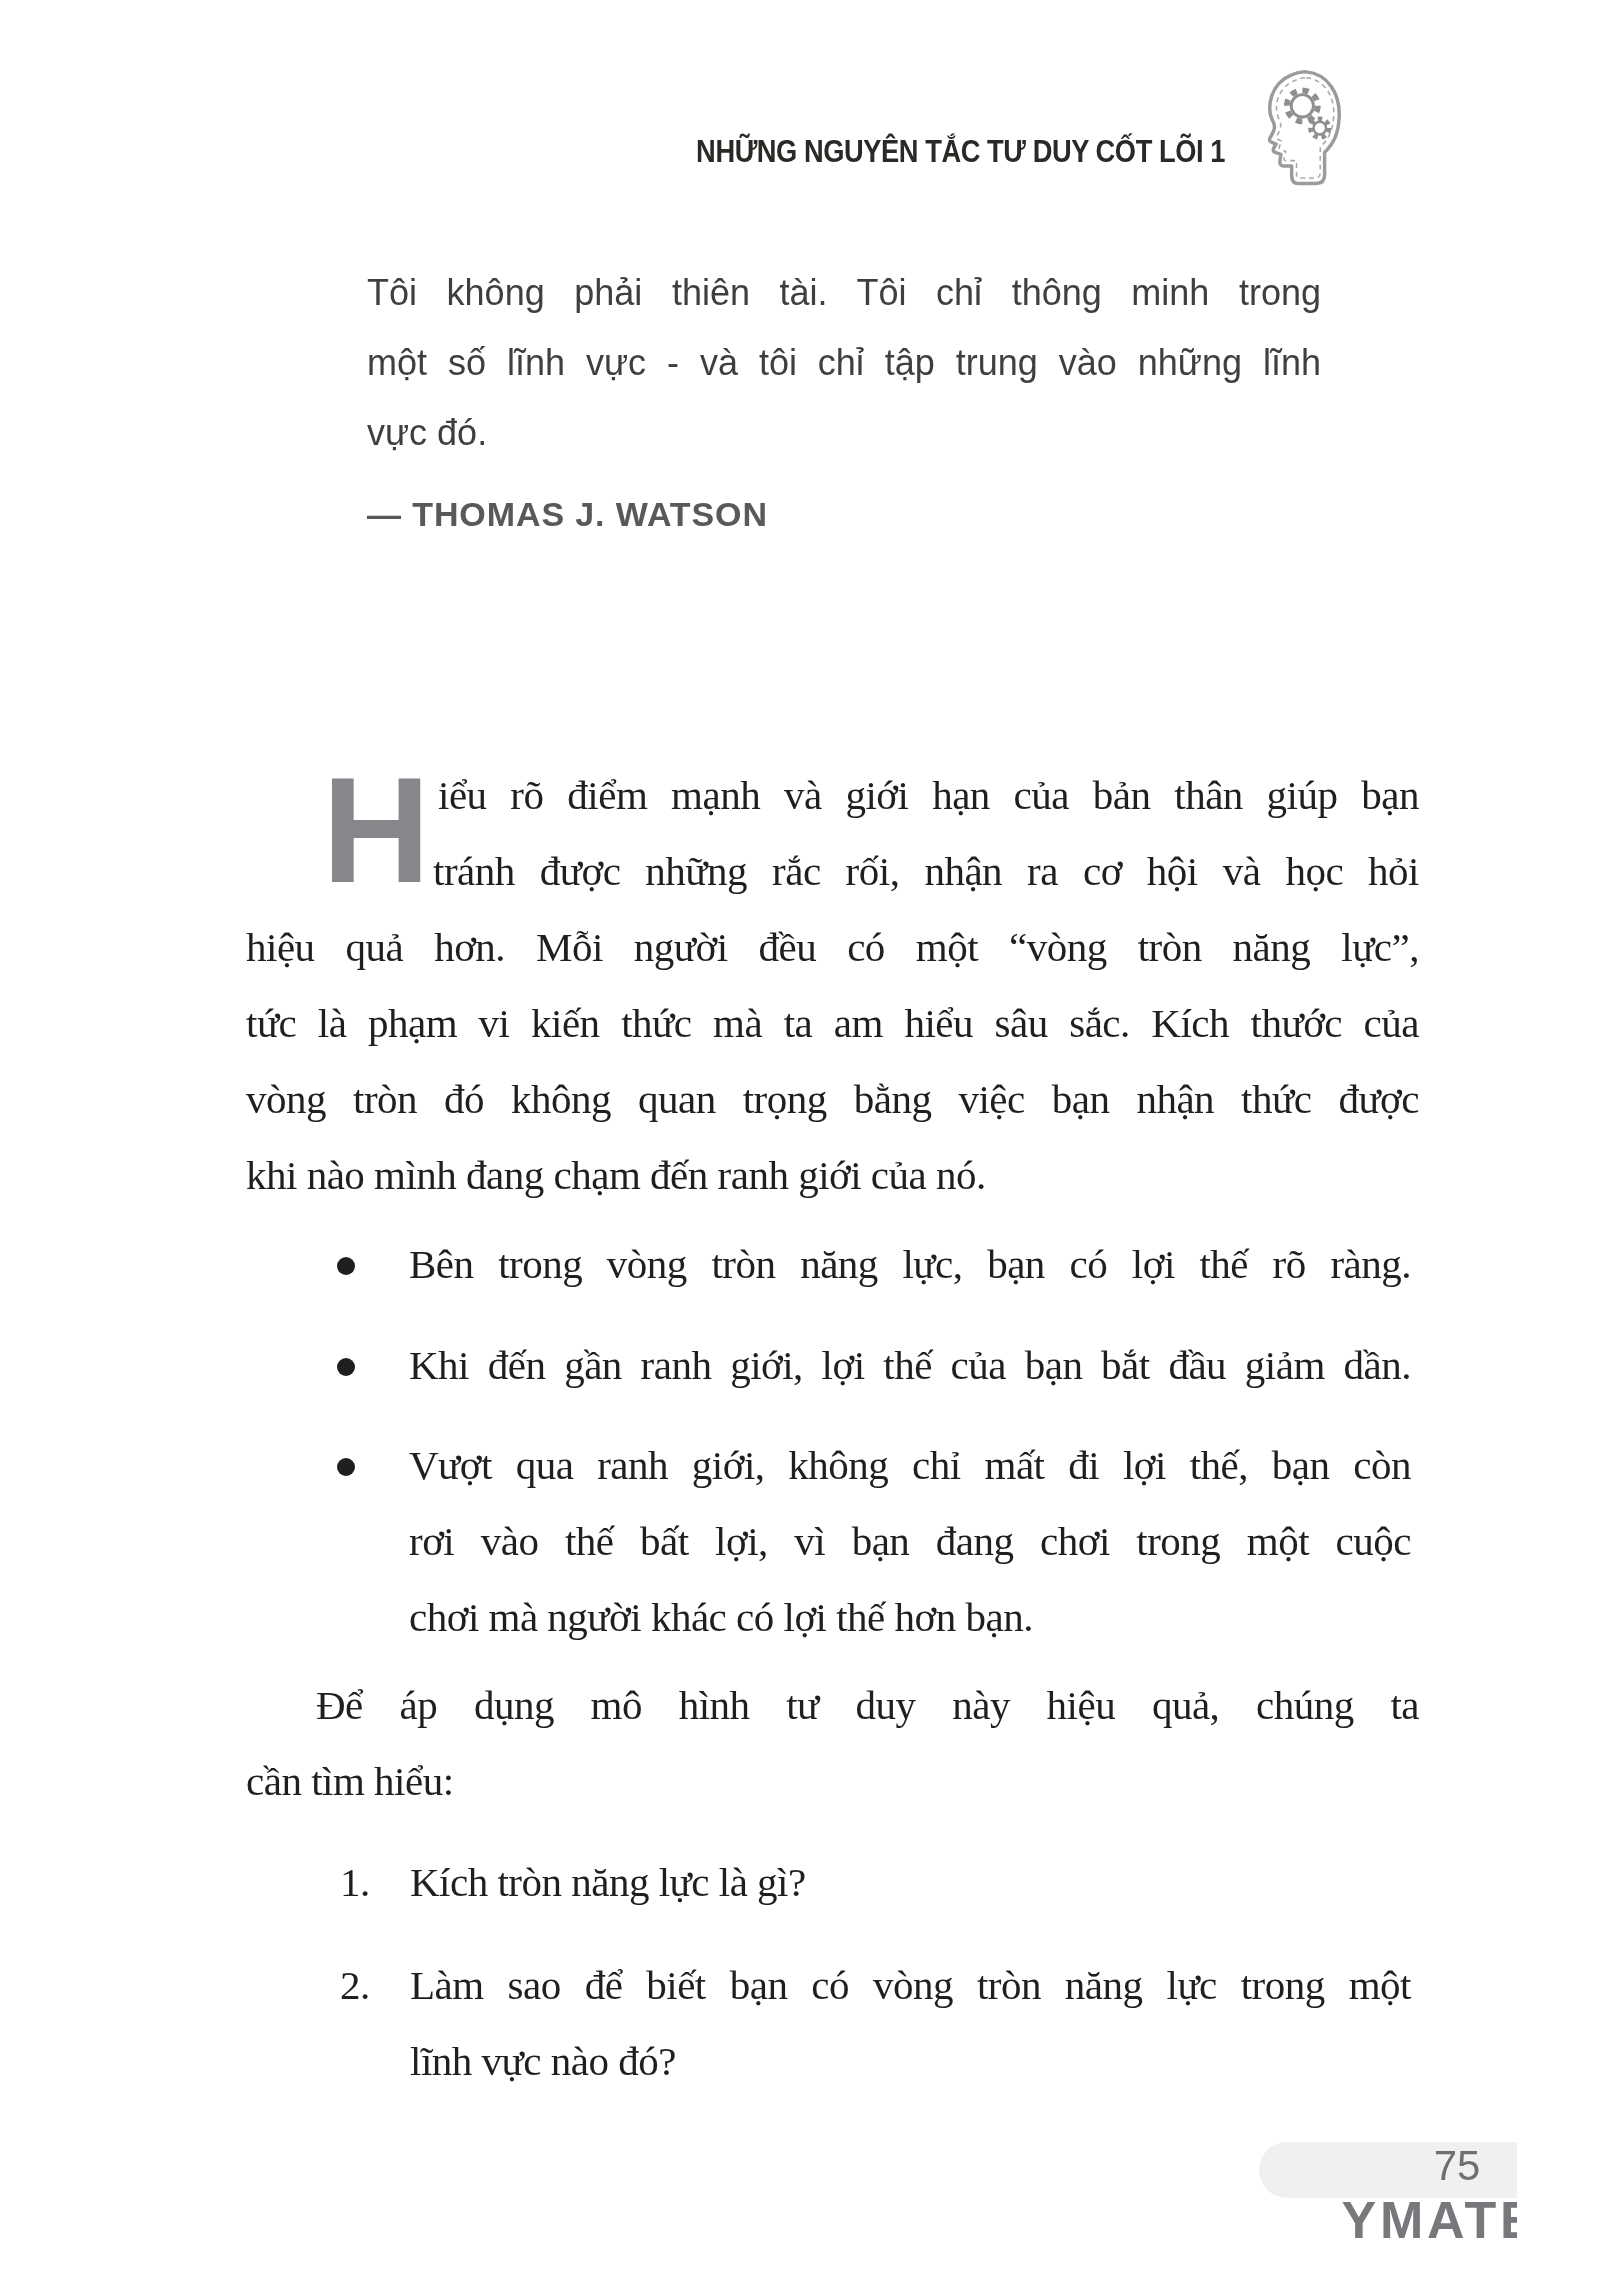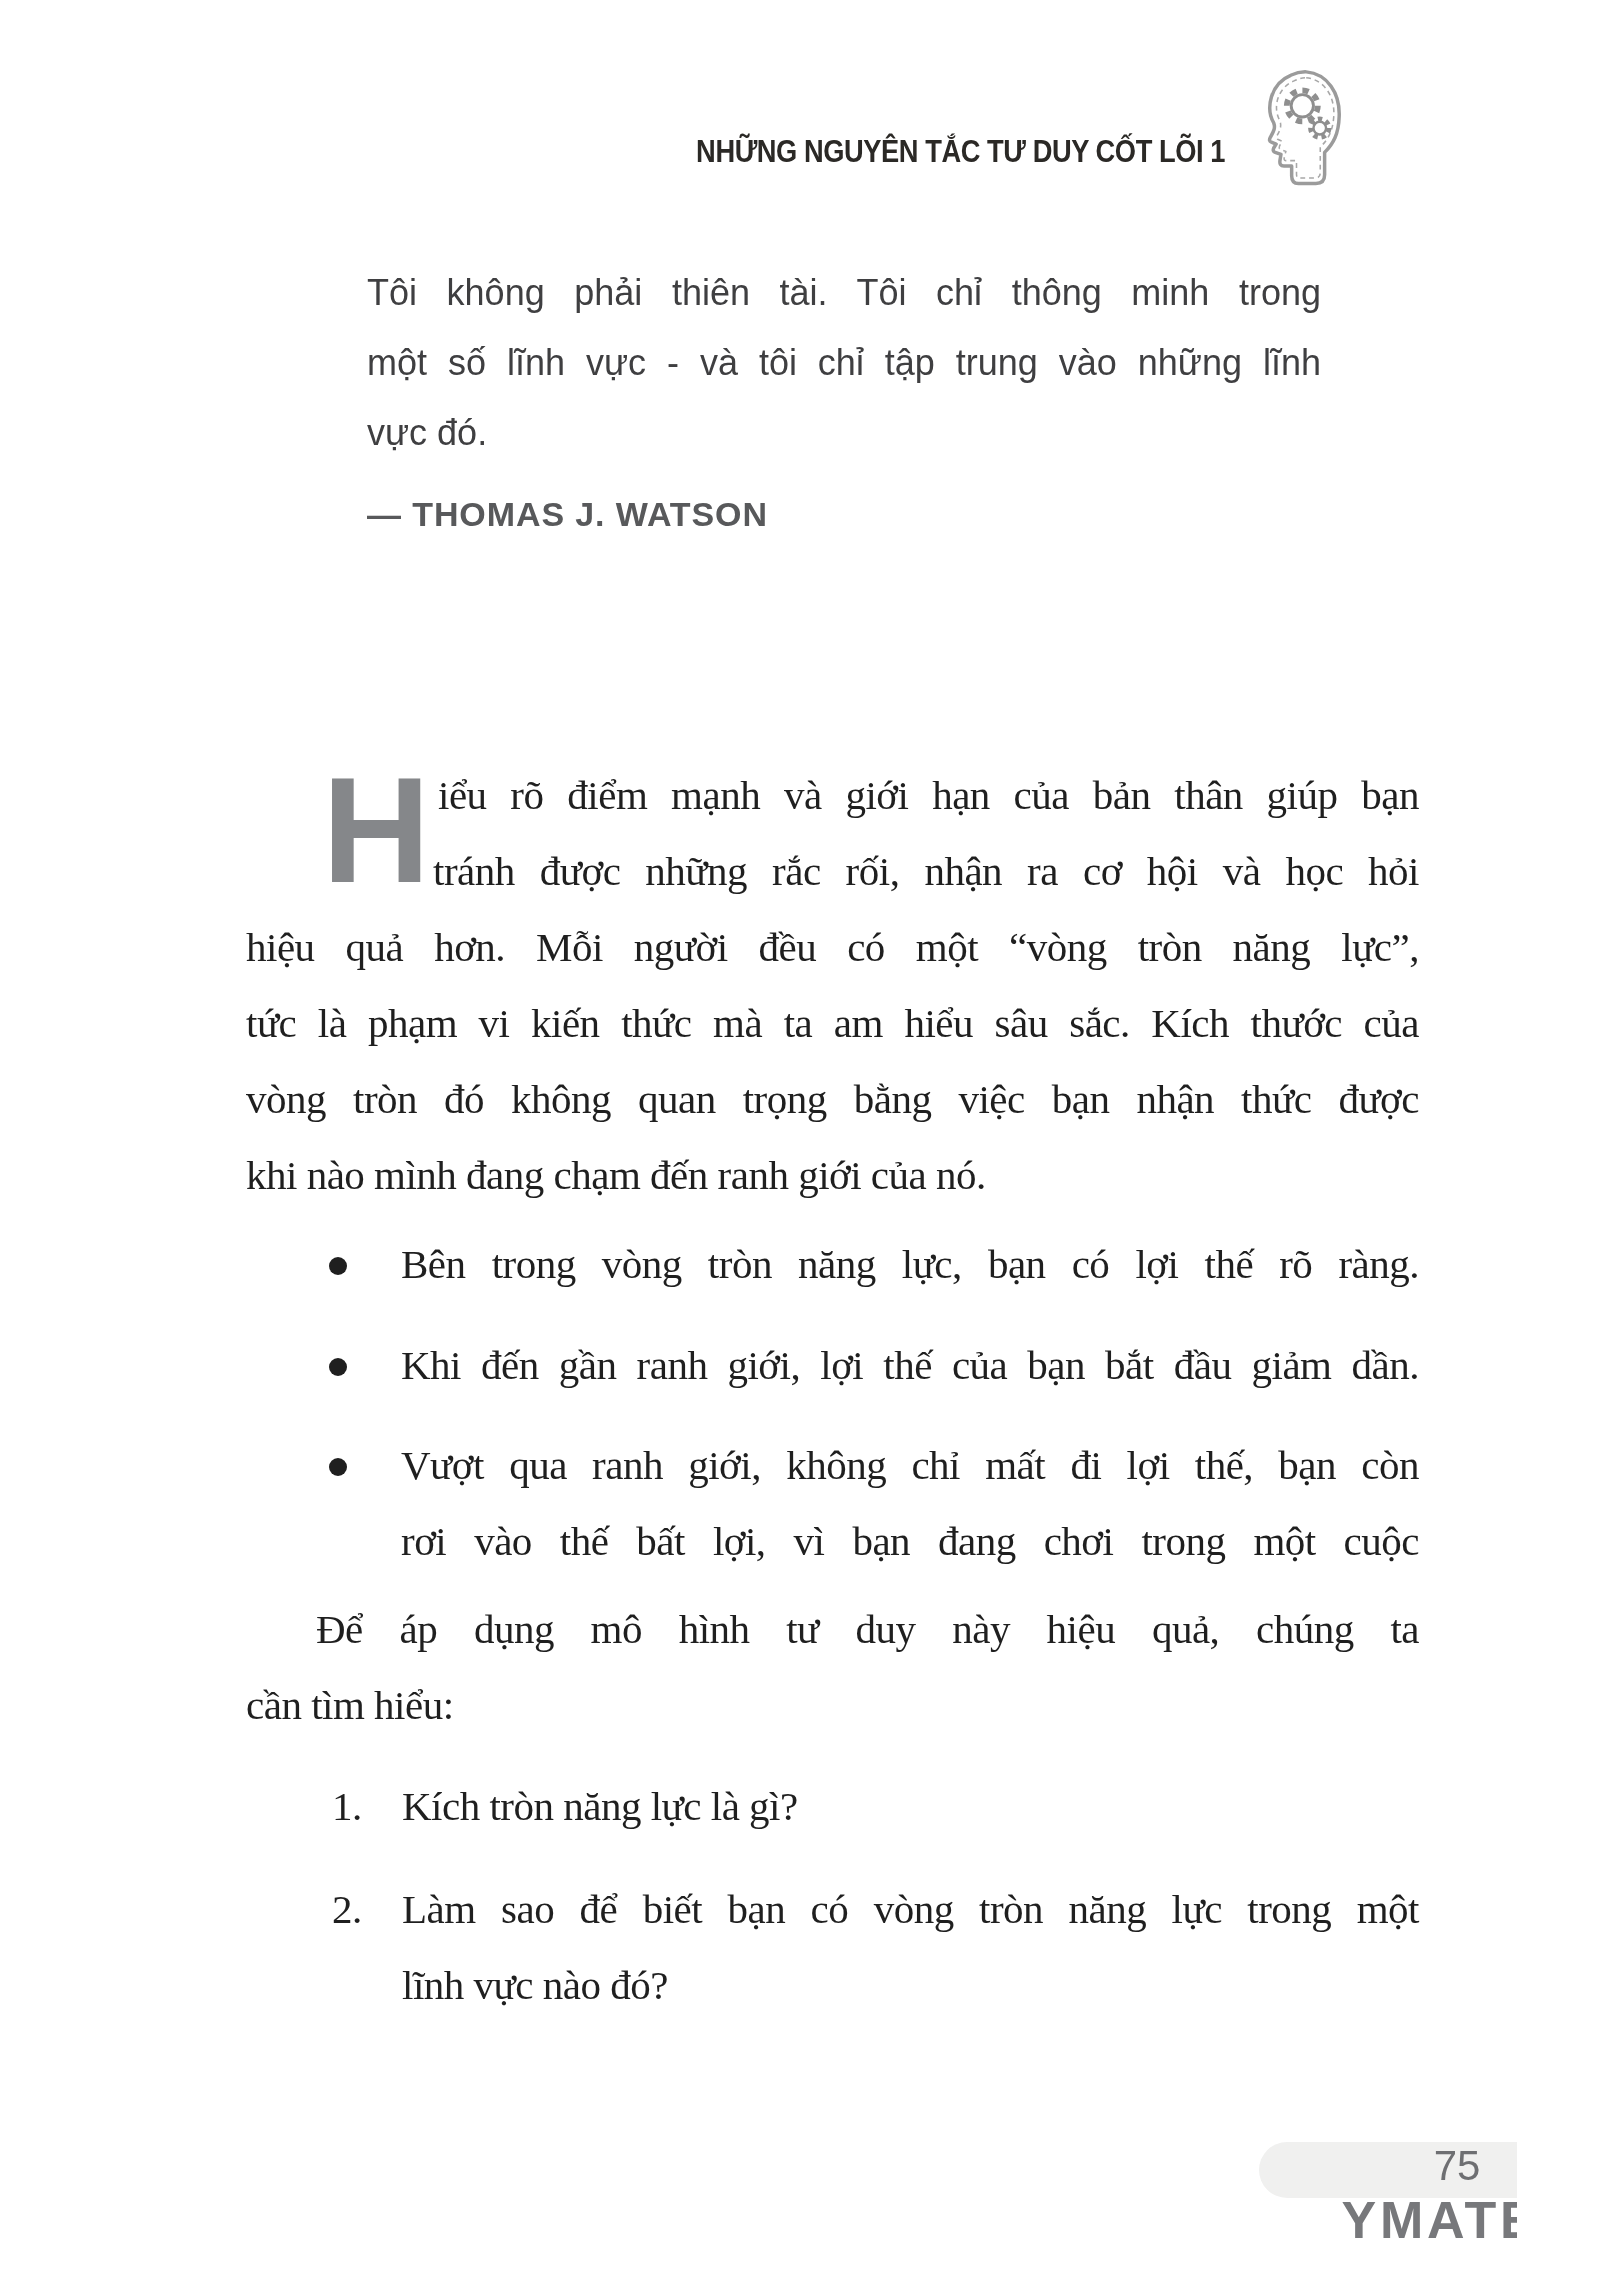--- a/index.html
+++ b/index.html
@@ -71,21 +71,21 @@
   .dropcap{
     position:absolute;
     left:76px;top:19px;
     width:92px;height:111px;
     font-family:"Liberation Sans","DejaVu Sans",sans-serif;
     font-weight:700;
     font-size:150px;
     line-height:108px;
     color:#85878a;
   }
-  ul.bullets,ol.numlist{list-style:none;margin:0;padding:0;}
+  ul.bullets,ol.numlist{list-style:none;margin:8px;padding:0;}
   .bullets li{position:relative;padding-left:155px;box-sizing:border-box;margin-top:24.6px;}
   .bullets li:first-child{margin-top:13.2px;}
   .bullet-dot{
     position:absolute;left:83px;top:31px;
     width:18px;height:18px;border-radius:50%;
     background:#1f1f1f;
   }
   .para2{margin-top:11.4px;}
   .numlist li{position:relative;padding-left:156px;box-sizing:border-box;}
   .numlist li.n1{margin-top:25.6px;}
@@ -159,20 +159,21 @@
         <div class="bline j">Bên trong vòng tròn năng lực, bạn có lợi thế rõ ràng.</div>
       </li>
       <li>
         <span class="bullet-dot"></span>
         <div class="bline j">Khi đến gần ranh giới, lợi thế của bạn bắt đầu giảm dần.</div>
       </li>
       <li>
         <span class="bullet-dot"></span>
         <div class="bline j">Vượt qua ranh giới, không chỉ mất đi lợi thế, bạn còn</div>
         <div class="bline j">rơi vào thế bất lợi, vì bạn đang chơi trong một cuộc</div>
+        <div class="bline">chơi mà người khác có lợi thế hơn bạn.</div>
       </li>
     </ul>
 
     <div class="para2">
       <div class="bline pindent j">Để áp dụng mô hình tư duy này hiệu quả, chúng ta</div>
       <div class="bline">cần tìm hiểu:</div>
     </div>
 
     <ol class="numlist">
       <li class="n1">

